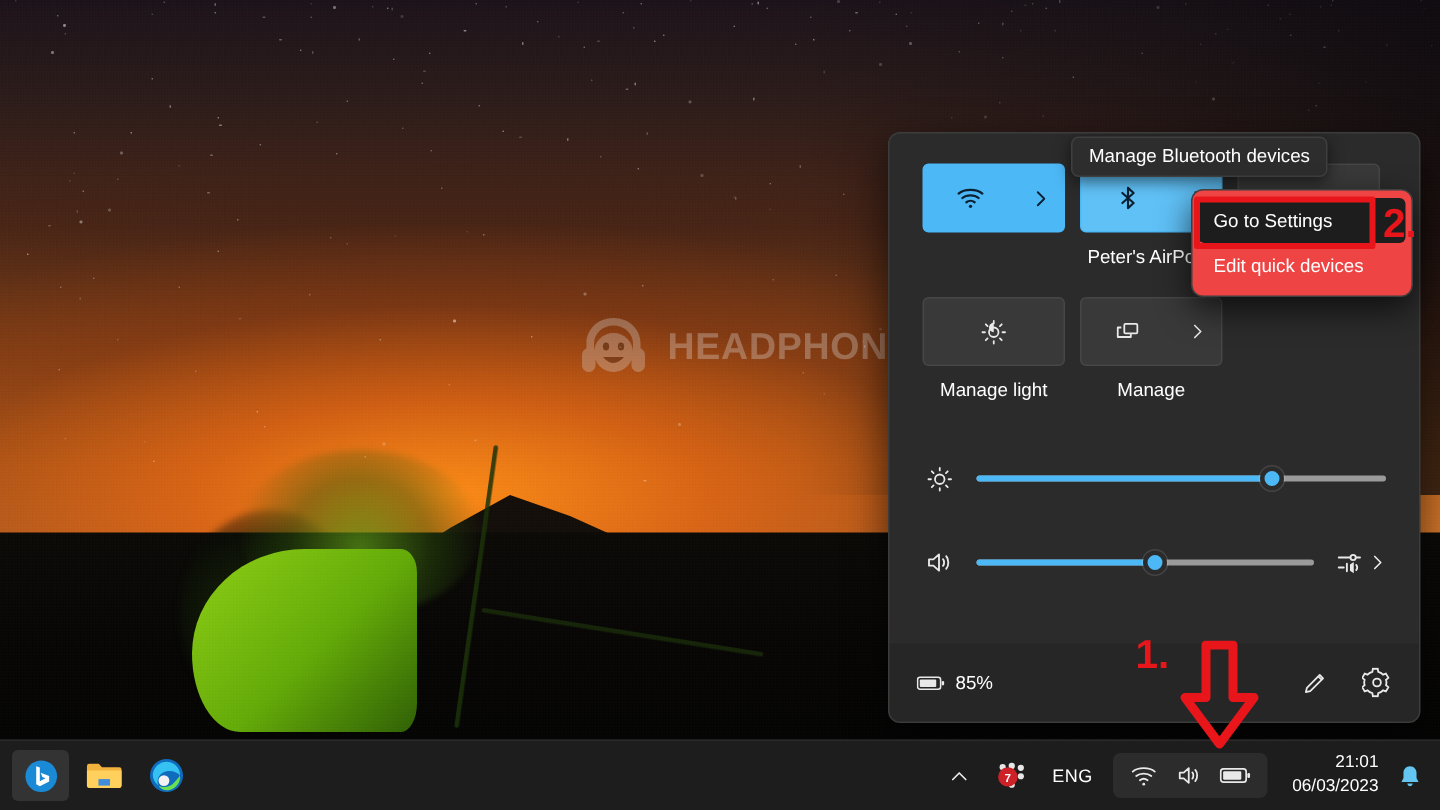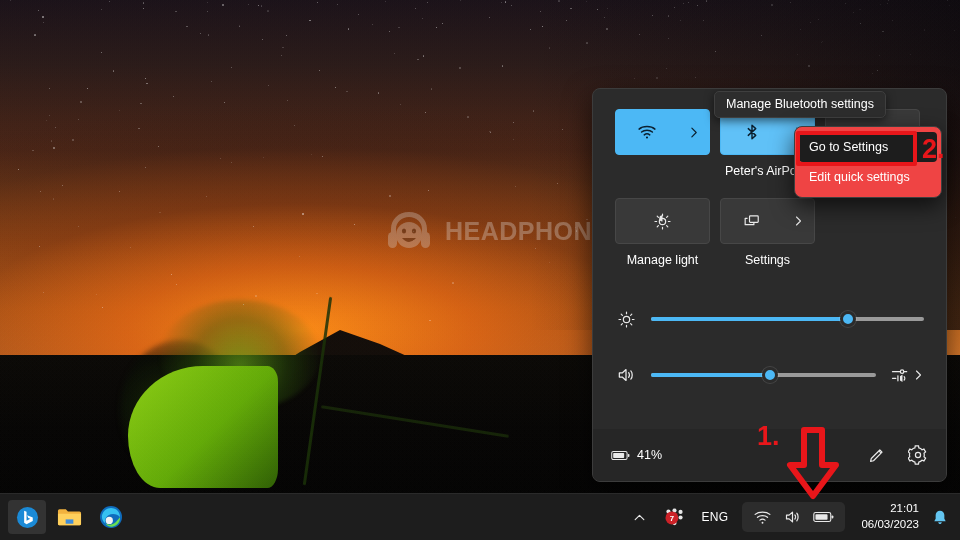--- a/index.html
+++ b/index.html
@@ -569,21 +569,21 @@
             <rect x="9.5" y="5" width="11" height="8" rx="1"></rect>
             <path d="M7,8 L4,8 L4,16 L15,16 L15,13.2"></path>
           </svg>
         </div>
         <div class="tile-chev">
           <svg width="12" height="12" viewBox="0 0 24 24" fill="none" stroke="#e9e9e9" stroke-width="2.2" stroke-linecap="round" stroke-linejoin="round">
               <polyline points="9,4 17,12 9,20"></polyline>
             </svg>
         </div>
       </div>
-      <div class="tile-label">Settings</div>
+      <div class="tile-label">Manage</div>
     </div>
     <div class="tile-col"></div>
   </div>
 
   <div class="slider-row" style="margin-top:18px;">
     <div class="slider-icon">
       <svg width="19" height="19" viewBox="0 0 24 24" fill="none" stroke="#e9e9e9" stroke-width="1.5" stroke-linecap="round">
         <circle cx="12" cy="12" r="4"></circle>
         <path d="M12,2.5 L12,4.6 M12,19.4 L12,21.5 M2.5,12 L4.6,12 M19.4,12 L21.5,12 M5.3,5.3 L6.8,6.8 M17.2,17.2 L18.7,18.7 M18.7,5.3 L17.2,6.8 M6.8,17.2 L5.3,18.7"></path>
       </svg>
@@ -622,40 +622,40 @@
     </div>
   </div>
 
   <div class="qs-footer">
     <div class="battery-block">
       <svg width="19" height="13" viewBox="0 0 26 14">
         <rect x="1" y="1.5" width="21" height="11" rx="2.2" fill="none" stroke="#e9e9e9" stroke-width="1.4"></rect>
         <rect x="3" y="3.5" width="15" height="7" rx="1" fill="#e9e9e9"></rect>
         <rect x="23" y="5" width="2.2" height="4" rx="1" fill="#e9e9e9"></rect>
       </svg>
-      <span>41%</span>
+      <span>85%</span>
     </div>
     <div class="footer-icons">
       <svg width="19" height="19" viewBox="0 0 24 24" fill="none" stroke="#e9e9e9" stroke-width="1.5" stroke-linejoin="round">
         <path d="M4.5,19.5 L5.4,15.8 L16.2,5 L19,7.8 L8.2,18.6 Z"></path>
         <path d="M15,6.2 L17.8,9"></path>
       </svg>
       <svg width="20" height="20" viewBox="0 0 24 24" fill="none" stroke="#e9e9e9" stroke-width="1.45">
         <circle cx="12" cy="12" r="3.1"></circle>
         <path d="M19.2,14.2 a7.6,7.6 0 0 0 0,-4.4 l1.9,-1.5 l-2,-3.4 l-2.3,0.8 a7.6,7.6 0 0 0 -3.8,-2.2 L12.6,1 l-3.9,0 L8.3,3.5 a7.6,7.6 0 0 0 -3.8,2.2 L2.2,4.9 l-2,3.4 l1.9,1.5 a7.6,7.6 0 0 0 0,4.4 l-1.9,1.5 l2,3.4 l2.3,-0.8 a7.6,7.6 0 0 0 3.8,2.2 l0.4,2.5 l3.9,0 l0.4,-2.5 a7.6,7.6 0 0 0 3.8,-2.2 l2.3,0.8 l2,-3.4 Z"></path>
       </svg>
     </div>
   </div>
 
-  <div class="tooltip">Manage Bluetooth settings</div>
+  <div class="tooltip">Manage Bluetooth devices</div>
 </div>
 
 <div id="context-menu">
   <div class="menu-item selected">Go to Settings</div>
-  <div class="menu-item">Edit quick settings</div>
+  <div class="menu-item">Edit quick devices</div>
 </div>
 
 <div class="anno-box"></div>
 <div class="anno-num" id="anno-num-2">2.</div>
 <div class="anno-num" id="anno-num-1">1.</div>
 <svg class="anno-arrow" width="54" height="73" viewBox="0 0 54 73">
   <path d="M18,3 L36,3 L36,38 L50,38 L27,69 L4,38 L18,38 Z" fill="none" stroke="#e8161a" stroke-width="6" stroke-linejoin="round"></path>
 </svg>
 
 <div id="taskbar">

